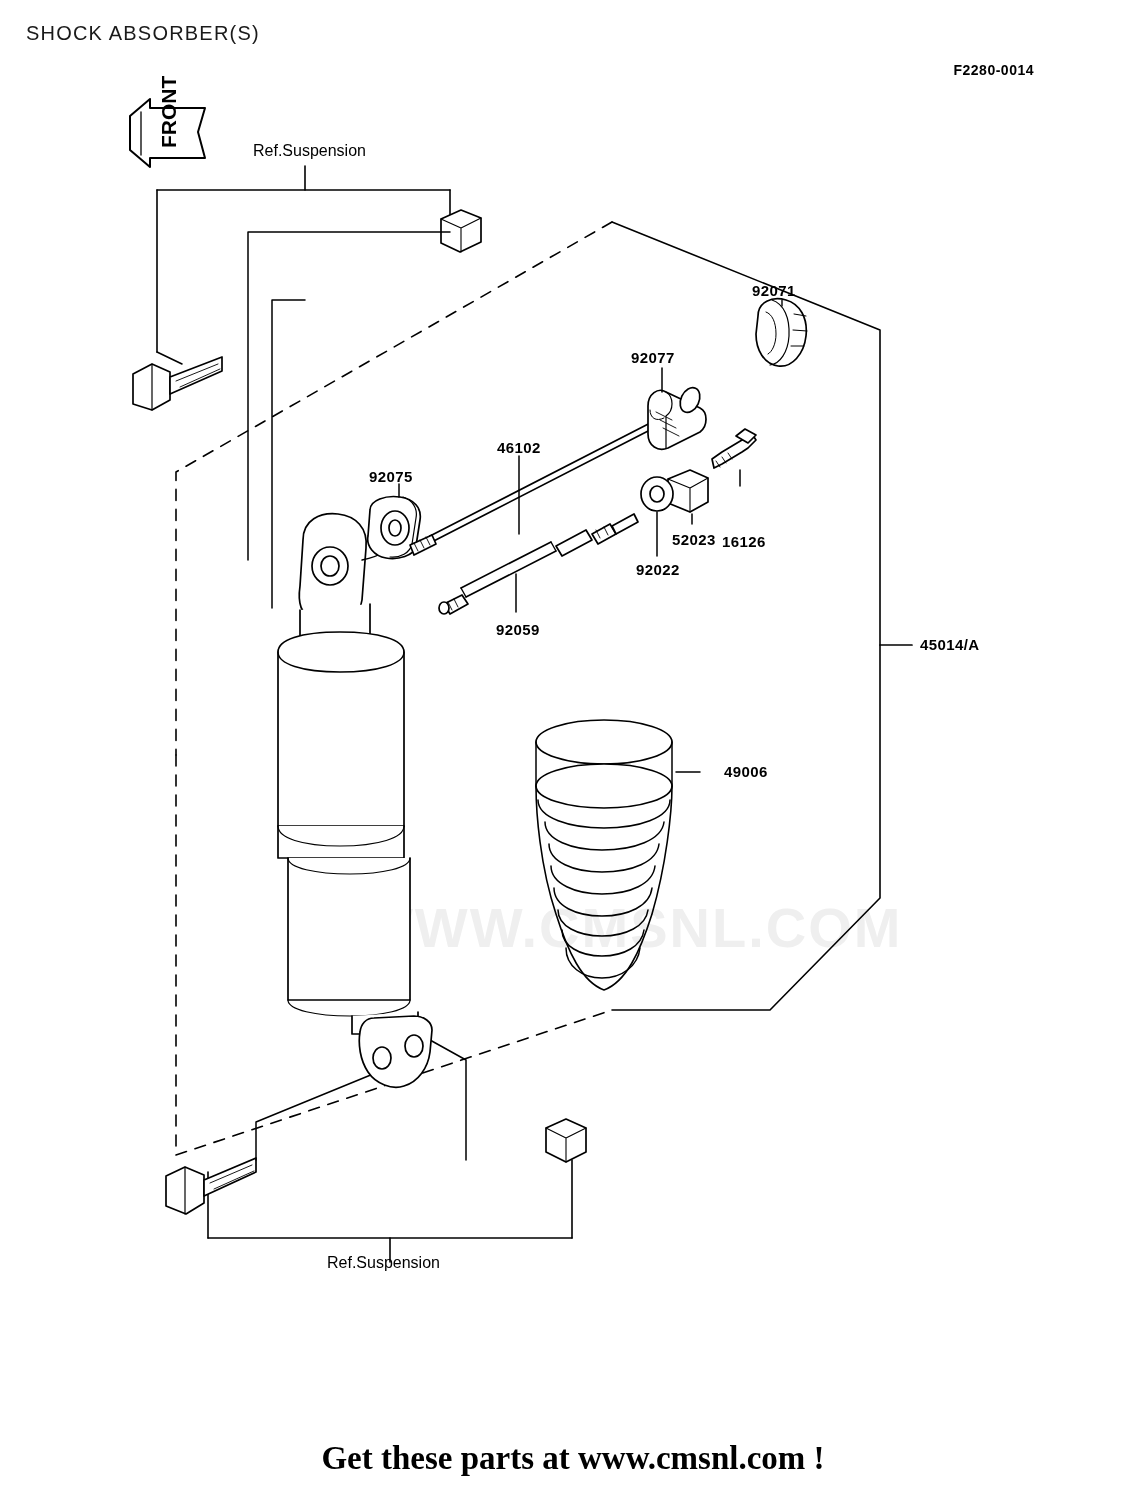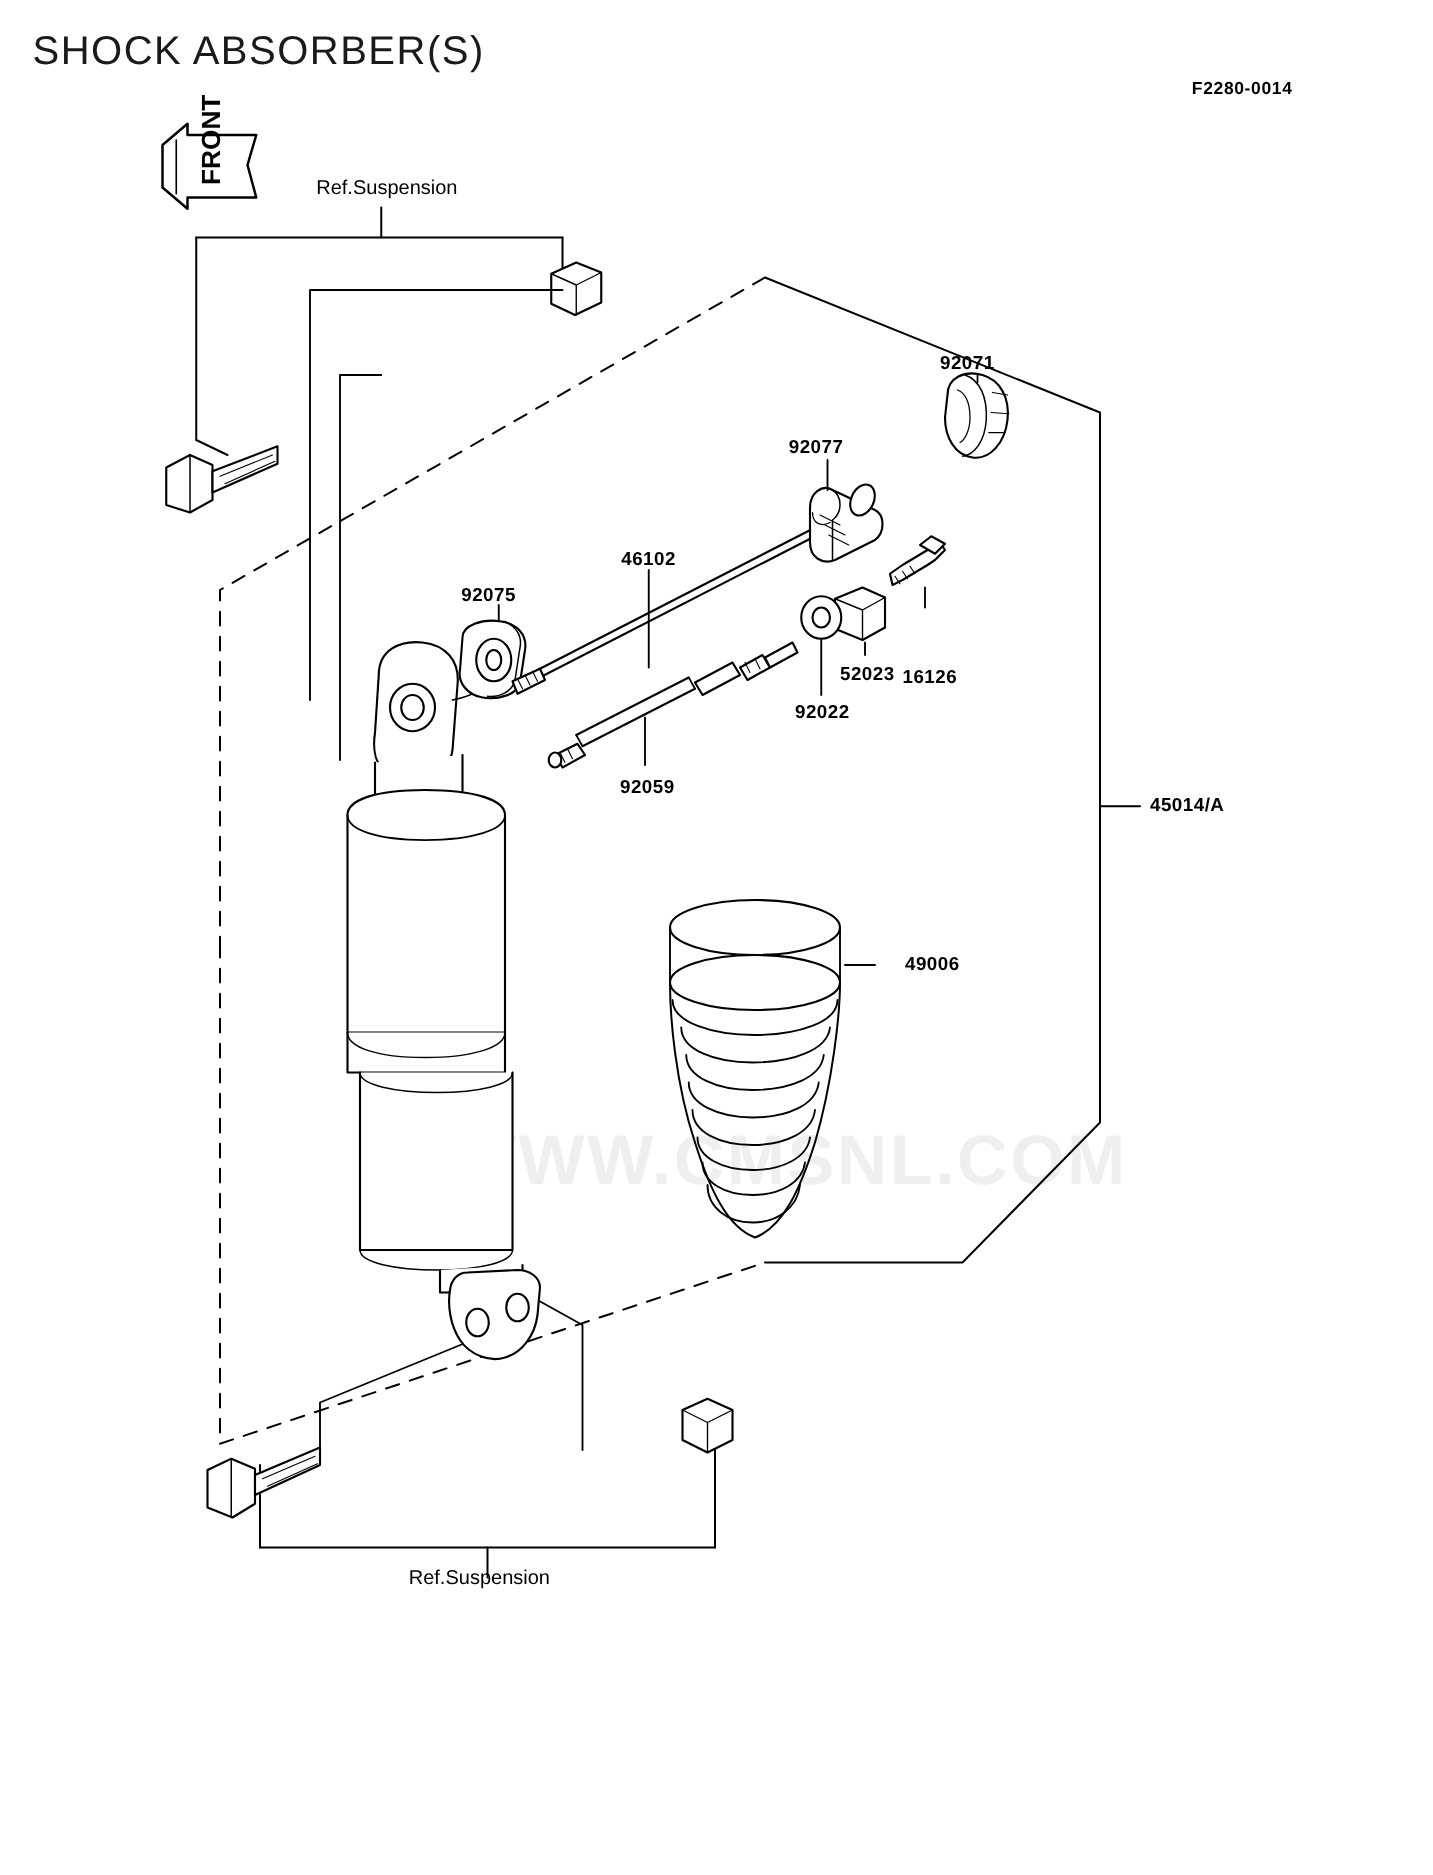--- a/index.html
+++ b/index.html
@@ -18,21 +18,21 @@
   #page {
     position: absolute;
     left: 0; top: 0;
     width: 1146px;
     height: 1500px;
   }
   .title {
     position: absolute;
     left: 26px;
     top: 22px;
-    font-size: 32px;
+    font-size: 20px;
     letter-spacing: 1.2px;
     color: #1a1a1a;
     font-family: "Liberation Sans", sans-serif;
   }
   .diagram-code {
     position: absolute;
     right: 112px;
     top: 62px;
     font-size: 14px;
     font-weight: bold;
@@ -284,13 +284,14 @@
         <path d="M562 930 C562 946 580 956 602 956 C624 956 642 946 644 930" stroke-width="1.5"></path>
         <path d="M566 948 C566 966 582 978 602 978 C622 978 638 966 640 948" stroke-width="1.5"></path>
 
         <path d="M536 786 C536 812 540 866 556 914 C568 952 582 982 604 990 C626 982 640 952 652 914 C666 866 672 812 672 786" stroke-width="1.6" fill="none"></path>
       </g>
       <path d="M676 772 L700 772" stroke-width="1.5"></path>
 
     </g>
   </svg>
 
+  <div class="footer">Get these parts at www.cmsnl.com !</div>
 </div>
 
 </body></html>

